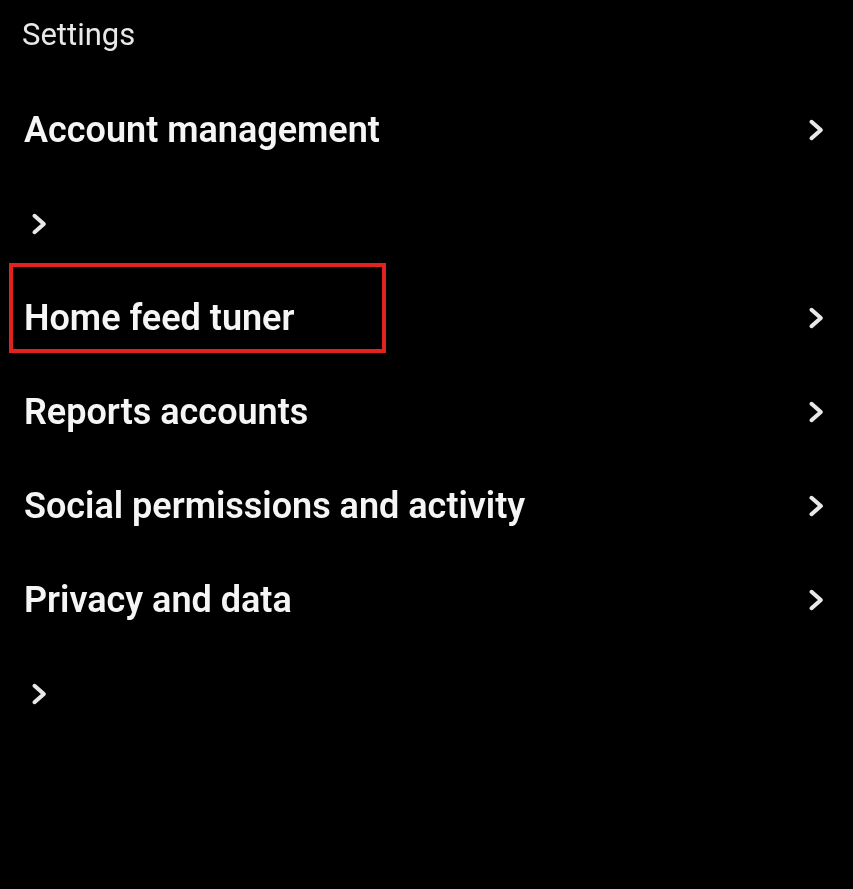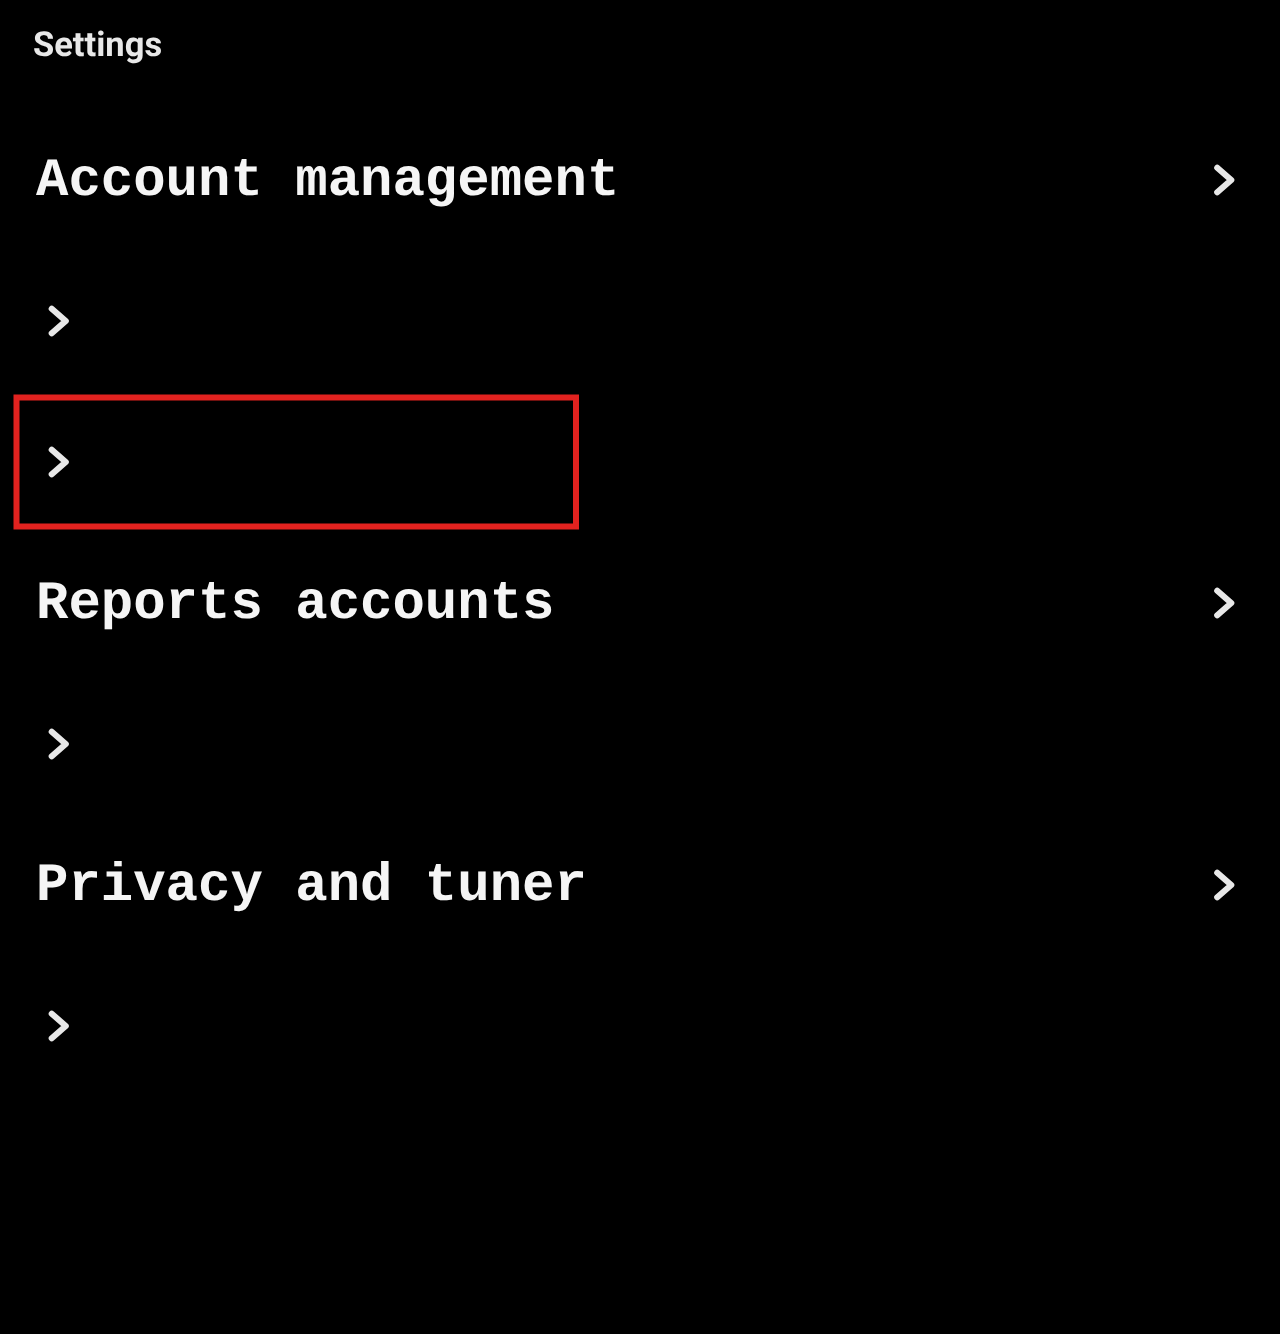--- a/index.html
+++ b/index.html
@@ -12,41 +12,40 @@
       color: #ffffff;
       font-family: -apple-system, BlinkMacSystemFont, "Segoe UI", Roboto, Helvetica, Arial, sans-serif;
       width: 853px;
       height: 889px;
       overflow: hidden;
     }
     .header {
       padding: 16px 22px 30px 22px;
     }
     .header-title {
-      font-size: 23px;
-      font-weight: 700;
+      font-size: 31px;
+      font-weight: 400;
       color: #e8e8e8;
     }
     .settings-list {
       display: flex;
       flex-direction: column;
     }
     .settings-item {
       display: flex;
       align-items: center;
       justify-content: space-between;
       padding: 20px 24px 20px 24px;
       cursor: pointer;
       height: 94px;
     }
     .settings-item-label {
       font-size: 36px;
       font-weight: 600;
       color: #f5f5f5;
-      font-family: Liberation Mono, monospace;
     }
     .chevron {
       width: 28px;
       height: 28px;
       flex-shrink: 0;
     }
     .chevron svg {
       width: 100%;
       height: 100%;
     }
@@ -80,47 +79,49 @@
 
   <div class="settings-item">
     <span class="chevron">
       <svg viewBox="0 0 24 24" fill="none" stroke="#e8e8e8" stroke-width="3.5" stroke-linecap="round" stroke-linejoin="round">
           <polyline points="9 5 17 12 9 19"></polyline>
         </svg>
     </span>
   </div>
 
   <div class="settings-item">
+    <span class="settings-item-label">Home feed tuner</span>
     <span class="chevron">
       <svg viewBox="0 0 24 24" fill="none" stroke="#e8e8e8" stroke-width="3.5" stroke-linecap="round" stroke-linejoin="round">
           <polyline points="9 5 17 12 9 19"></polyline>
         </svg>
     </span>
   </div>
 
   <div class="settings-item">
     <span class="settings-item-label">Reports accounts</span>
     <span class="chevron">
       <svg viewBox="0 0 24 24" fill="none" stroke="#e8e8e8" stroke-width="3.5" stroke-linecap="round" stroke-linejoin="round">
           <polyline points="9 5 17 12 9 19"></polyline>
         </svg>
     </span>
   </div>
 
   <div class="settings-item">
+    <span class="settings-item-label">Social permissions and activity</span>
     <span class="chevron">
       <svg viewBox="0 0 24 24" fill="none" stroke="#e8e8e8" stroke-width="3.5" stroke-linecap="round" stroke-linejoin="round">
           <polyline points="9 5 17 12 9 19"></polyline>
         </svg>
     </span>
   </div>
 
 
   <div class="settings-item">
-    <span class="settings-item-label">Privacy and tuner</span>
+    <span class="settings-item-label">Privacy and data</span>
     <span class="chevron">
       <svg viewBox="0 0 24 24" fill="none" stroke="#e8e8e8" stroke-width="3.5" stroke-linecap="round" stroke-linejoin="round">
           <polyline points="9 5 17 12 9 19"></polyline>
         </svg>
     </span>
   </div>
 
   <div class="settings-item">
     <span class="chevron">
       <svg viewBox="0 0 24 24" fill="none" stroke="#e8e8e8" stroke-width="3.5" stroke-linecap="round" stroke-linejoin="round">

